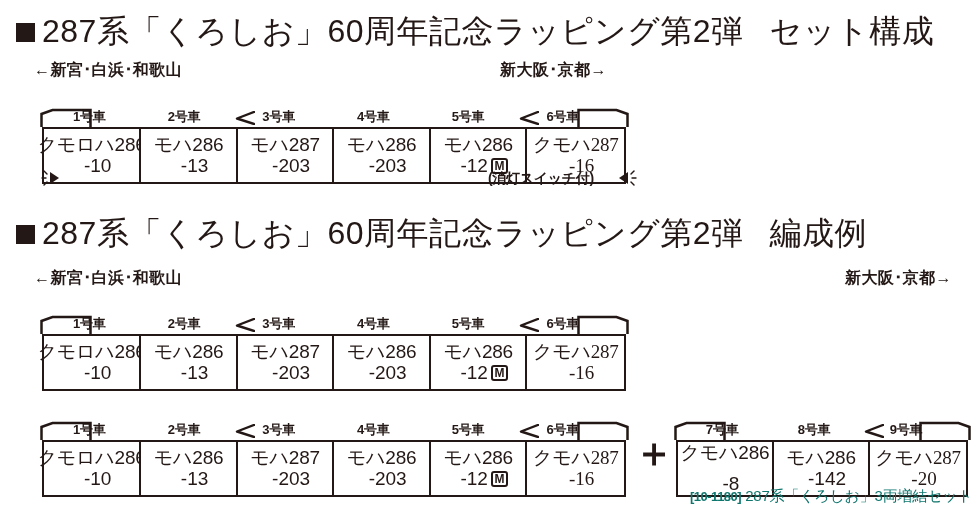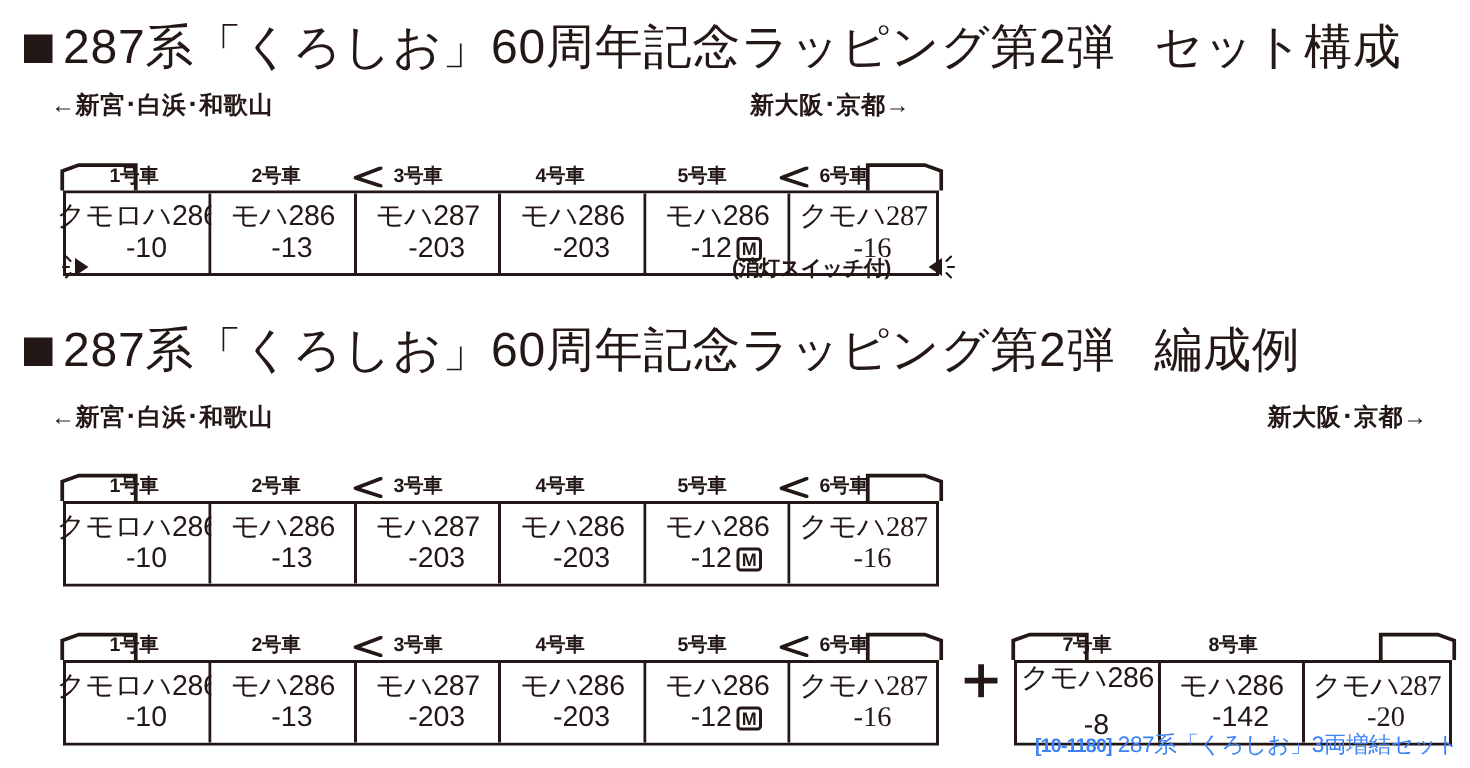--- a/index.html
+++ b/index.html
@@ -167,21 +167,21 @@
     line-height: 1;
     color: #231815;
   }
 
   
   .caption {
     position: absolute;
     font-size: 15px;
     white-space: nowrap;
     letter-spacing: -0.2px;
-    color: #3b82f6;
+    color: #0f766e;
     padding-left: 22px;
   }
   .caption .code {
     font-weight: 700;
     font-size: 13px;
     letter-spacing: -0.5px;
   }
 </style>
 </head>
 <body>
@@ -473,25 +473,33 @@
         </div>
       </div>
       <div class="car" style="width: 97.3333px;">
         <div class="car-type">クモハ287</div>
         <div class="car-num-row">
           <span>-20</span>
         </div>
       </div>
     </div>
   <div class="carnum-strip" style="top:0;">
-      <div class="carnum-cell" style="width: 97.3333px;">
+      <div class="carnum-cell" style="width: 97.3333px; font-family: Liberation Mono, monospace;">
         <span class="carnum-label">7号車</span>
       </div>
       <div class="carnum-cell" style="width: 97.3333px;">
         <span class="carnum-label">8号車</span>
+      </div>
+      <div class="carnum-cell" style="width: 97.3333px;">
+        <div class="panto">
+          <svg width="20" height="14" viewBox="0 0 20 14">
+            <polyline points="19,1 2,7.5 19,13" fill="none" stroke="#231815" stroke-width="2.4" stroke-linecap="round" stroke-linejoin="round"></polyline>
+          </svg>
+        </div>
+        <span class="carnum-label">9号車</span>
       </div>
     </div>
 <svg width="297" height="24" viewBox="0 0 297 24" class="roof-svg">
       <path d="M 1.5,22 L 1.5,9 L 12.5,5 L 50.5,5 L 50.5,22" fill="none" stroke="#231815" stroke-width="2.5" stroke-linejoin="miter"></path>
       <path d="M 295.5,22 L 295.5,9 L 284.5,5 L 246.5,5 L 246.5,22" fill="none" stroke="#231815" stroke-width="2.5" stroke-linejoin="miter"></path>
     </svg>
   </div>
 
 <div class="caption" style="left:668px; top:487px;">
   <span class="code">[10-1180]</span>

